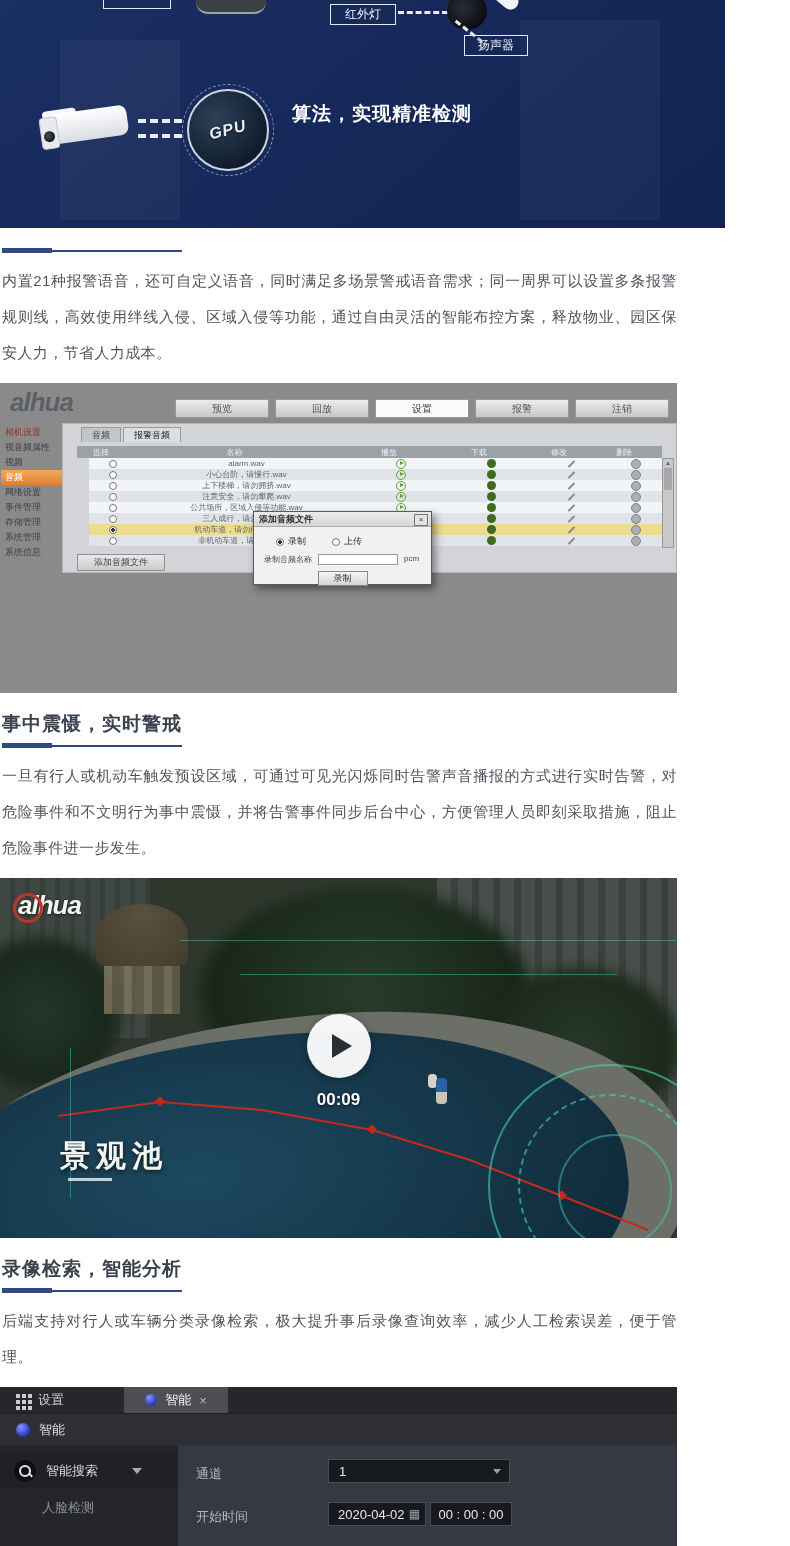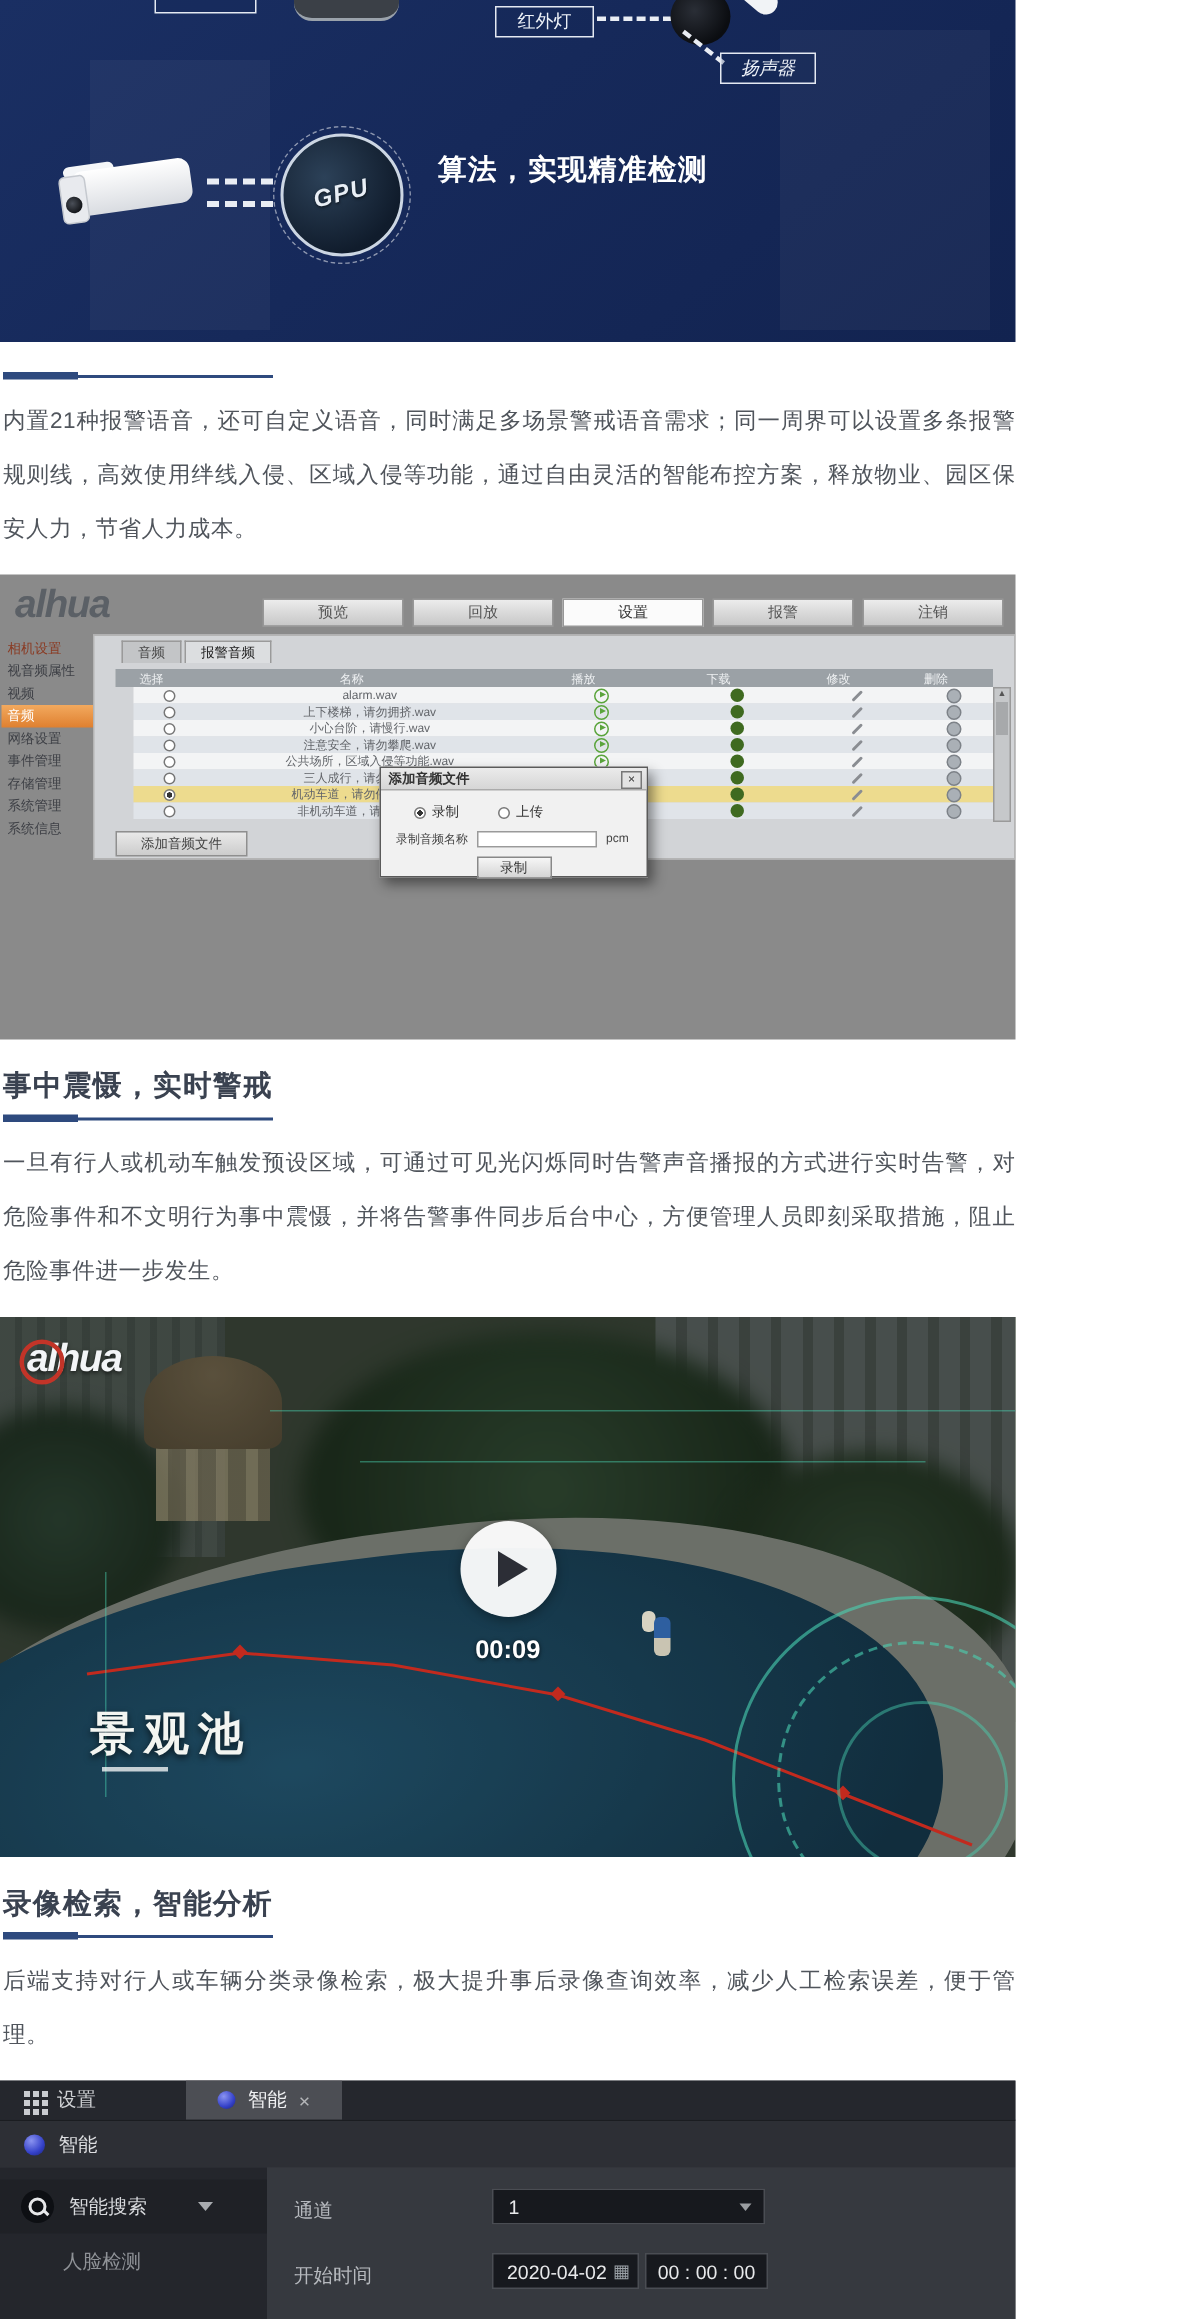--- a/index.html
+++ b/index.html
@@ -1,20 +1,20 @@
 <!DOCTYPE html>
 <html><head>
 <meta charset="utf-8">
 <style>
   html,body{margin:0;padding:0;background:#ffffff;}
   body{width:790px;height:1546px;overflow:hidden;font-family:"Liberation Sans",sans-serif;position:relative;}
   .content{width:677px;}
 
   
-  .banner{position:relative;width:677px;height:228px;background:linear-gradient(140deg,#1a2f63 0%,#16295a 45%,#122350 100%);overflow:hidden;}
+  .banner{position:relative;width:677px;height:228px;background:linear-gradient(140deg,#1a2f63 0%,#16295a 45%,#122350 100%);overflow:hidden;padding-left:48px;}
   .bsil{position:absolute;background:rgba(255,255,255,0.04);}
   .lblbox{position:absolute;border:1px solid #e4e9f2;color:#eef2f8;font-size:12px;text-align:center;background:rgba(20,38,84,0.25);}
   .dashline{position:absolute;height:0;border-top:3px dashed #e9edf4;}
   .cam-lens{position:absolute;left:447px;top:-8px;width:40px;height:38px;border-radius:50%;background:radial-gradient(circle at 40% 40%,#2a2e36,#0b0d11 70%);}
   .cam-arm{position:absolute;left:476px;top:-16px;width:46px;height:16px;background:#f1f3f6;border-radius:8px;transform:rotate(40deg);}
   .part-cam{position:absolute;left:196px;top:-16px;width:70px;height:28px;background:#3b4047;border-radius:0 0 12px 12px;border-bottom:2px solid #9aa2ab;}
   .bullet-cam{position:absolute;left:38px;top:104px;width:96px;height:46px;transform:rotate(-8deg);}
   .bullet-body{position:absolute;left:12px;top:6px;width:78px;height:30px;background:linear-gradient(#ffffff,#d9dce1);border-radius:5px 8px 8px 5px;}
   .bullet-hood{position:absolute;left:6px;top:2px;width:34px;height:8px;background:#f4f6f8;border-radius:4px;}
   .bullet-face{position:absolute;left:2px;top:8px;width:16px;height:30px;background:#e8eaee;border-radius:4px;border:1px solid #c5c9cf;}
@@ -135,21 +135,21 @@
   <div class="banner">
     <div class="bsil" style="left:60px;top:40px;width:120px;height:180px;"></div>
     <div class="bsil" style="left:520px;top:20px;width:140px;height:200px;"></div>
     <div class="lblbox" style="left:103px;top:-10px;width:66px;height:17px;"></div>
     <div class="part-cam"></div>
     <div class="lblbox" style="left:330px;top:4px;width:64px;height:19px;line-height:19px;">红外灯</div>
     <div class="dashline" style="left:398px;top:11px;width:50px;"></div>
     <div class="cam-arm"></div>
     <div class="cam-lens"></div>
     <div class="dashline" style="left:452px;top:30px;width:34px;transform:rotate(38deg);"></div>
-    <div class="lblbox" style="left:480px;top:35px;width:62px;height:19px;line-height:19px;font-style:italic;">扬声器</div>
+    <div class="lblbox" style="left:464px;top:35px;width:62px;height:19px;line-height:19px;">扬声器</div>
 
     <div class="bullet-cam">
       <div class="bullet-hood"></div>
       <div class="bullet-body"></div>
       <div class="bullet-face"></div>
       <div class="bullet-lens"></div>
     </div>
     <div class="dashline" style="left:138px;top:119px;width:44px;border-top-width:4px;"></div>
     <div class="dashline" style="left:138px;top:134px;width:44px;border-top-width:4px;"></div>
 
@@ -224,39 +224,39 @@
                 <div class="ic-edit"></div>
               </div>
               <div class="c">
                 <div class="ic-del"></div>
               </div>
             </div>
           <div class="g-row">
               <div class="c">
                 <div class="radio"></div>
               </div>
+              <div class="g-name">小心台阶，请慢行.wav</div>
+              <div class="c">
+                <div class="ic-play"></div>
+              </div>
+              <div class="c">
+                <div class="ic-dl"></div>
+              </div>
+              <div class="c">
+                <div class="ic-edit"></div>
+              </div>
+              <div class="c">
+                <div class="ic-del"></div>
+              </div>
+            </div>
+          <div class="g-row">
+              <div class="c">
+                <div class="radio"></div>
+              </div>
               <div class="g-name">上下楼梯，请勿拥挤.wav</div>
-              <div class="c">
-                <div class="ic-play"></div>
-              </div>
-              <div class="c">
-                <div class="ic-dl"></div>
-              </div>
-              <div class="c">
-                <div class="ic-edit"></div>
-              </div>
-              <div class="c">
-                <div class="ic-del"></div>
-              </div>
-            </div>
-          <div class="g-row">
-              <div class="c">
-                <div class="radio"></div>
-              </div>
-              <div class="g-name">小心台阶，请慢行.wav</div>
               <div class="c">
                 <div class="ic-play"></div>
               </div>
               <div class="c">
                 <div class="ic-dl"></div>
               </div>
               <div class="c">
                 <div class="ic-edit"></div>
               </div>
               <div class="c">

